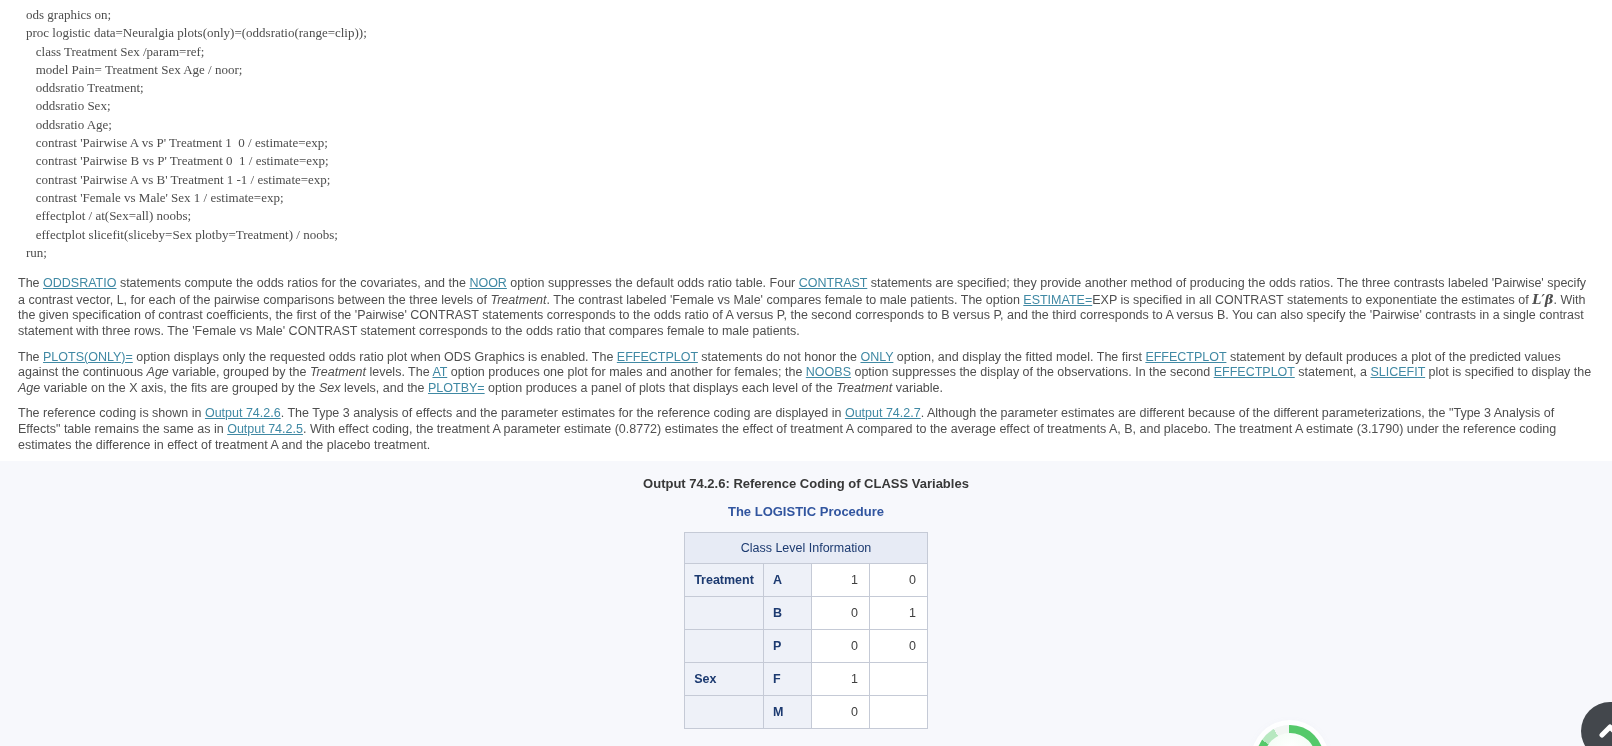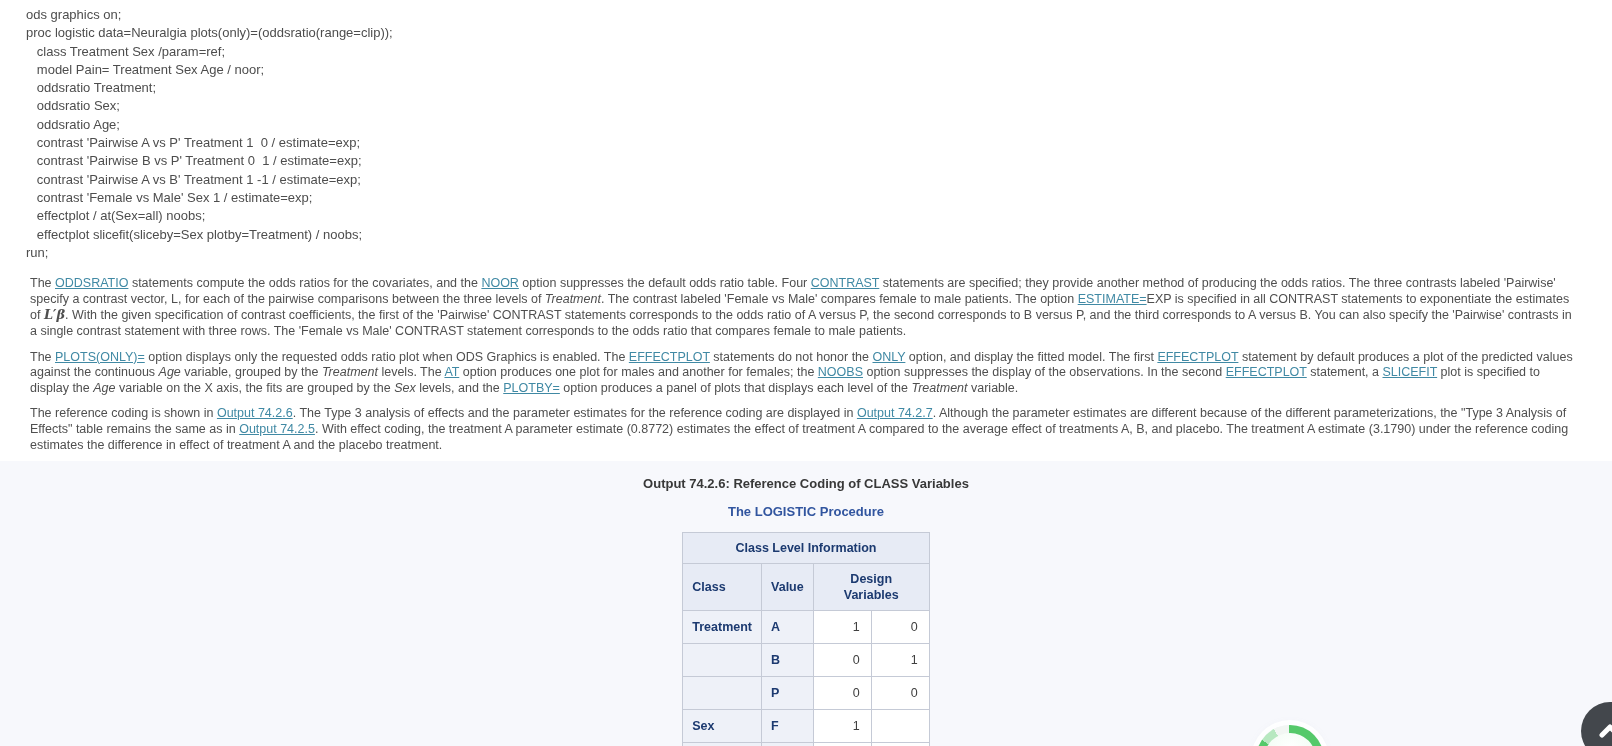--- a/index.html
+++ b/index.html
@@ -9,29 +9,29 @@
     height: 746px;
     overflow: hidden;
     position: relative;
     background: #ffffff;
     font-family: "Liberation Sans", sans-serif;
   }
   
   .code-block {
     margin: 6px 0 14px 0;
     padding: 0 0 0 26px;
-    font-family: Liberation Sans, sans-serif;
+    font-family: Liberation Serif, serif;
     font-size: 13px;
     line-height: 18.3px;
     color: #4d4d4d;
     white-space: pre;
   }
   
   .prose {
-    margin: 0 30px;
+    margin: 0 18px;
     color: #4f4f4f;
     font-size: 12.5px;
     line-height: 15.6px;
   }
   .prose p { margin: 0 0 10px 0; }
   a.doclink {
     color: #4089a4;
     text-decoration: underline;
     cursor: pointer;
   }
@@ -73,21 +73,21 @@
     font-size: 12.5px;
     background: #ffffff;
   }
   table.sas-table th, table.sas-table td {
     border: 1px solid #c5cad6;
     line-height: 16px;
   }
   th.table-title-cell {
     background: #e7ebf5;
     color: #1c3a70;
-    font-weight: bold;
+    font-weight: normal;
     text-align: center;
     padding: 7px 24px;
   }
   th.col-head {
     background: #e7ebf5;
     color: #1c3a70;
     font-weight: bold;
     text-align: left;
     padding: 7px 9px;
   }
@@ -169,25 +169,20 @@
     <colgroup>
       <col style="width:71px">
         <col style="width:48px">
         <col style="width:58px">
         <col style="width:58px">
     </colgroup>
     <thead>
       <tr>
         <th class="table-title-cell" colspan="4">Class Level Information</th>
       </tr>
-      <tr>
-        <th class="col-head">Class</th>
-        <th class="col-head">Value</th>
-        <th class="col-head centered" colspan="2">Design Variables</th>
-      </tr>
     </thead>
     <tbody id="table-body">
         <tr>
           <th class="row-head">Treatment</th>
           <th class="row-head">A</th>
           <td class="data-cell">1</td>
           <td class="data-cell">0</td>
         </tr>
         <tr>
           <th class="row-head">&nbsp;</th>

